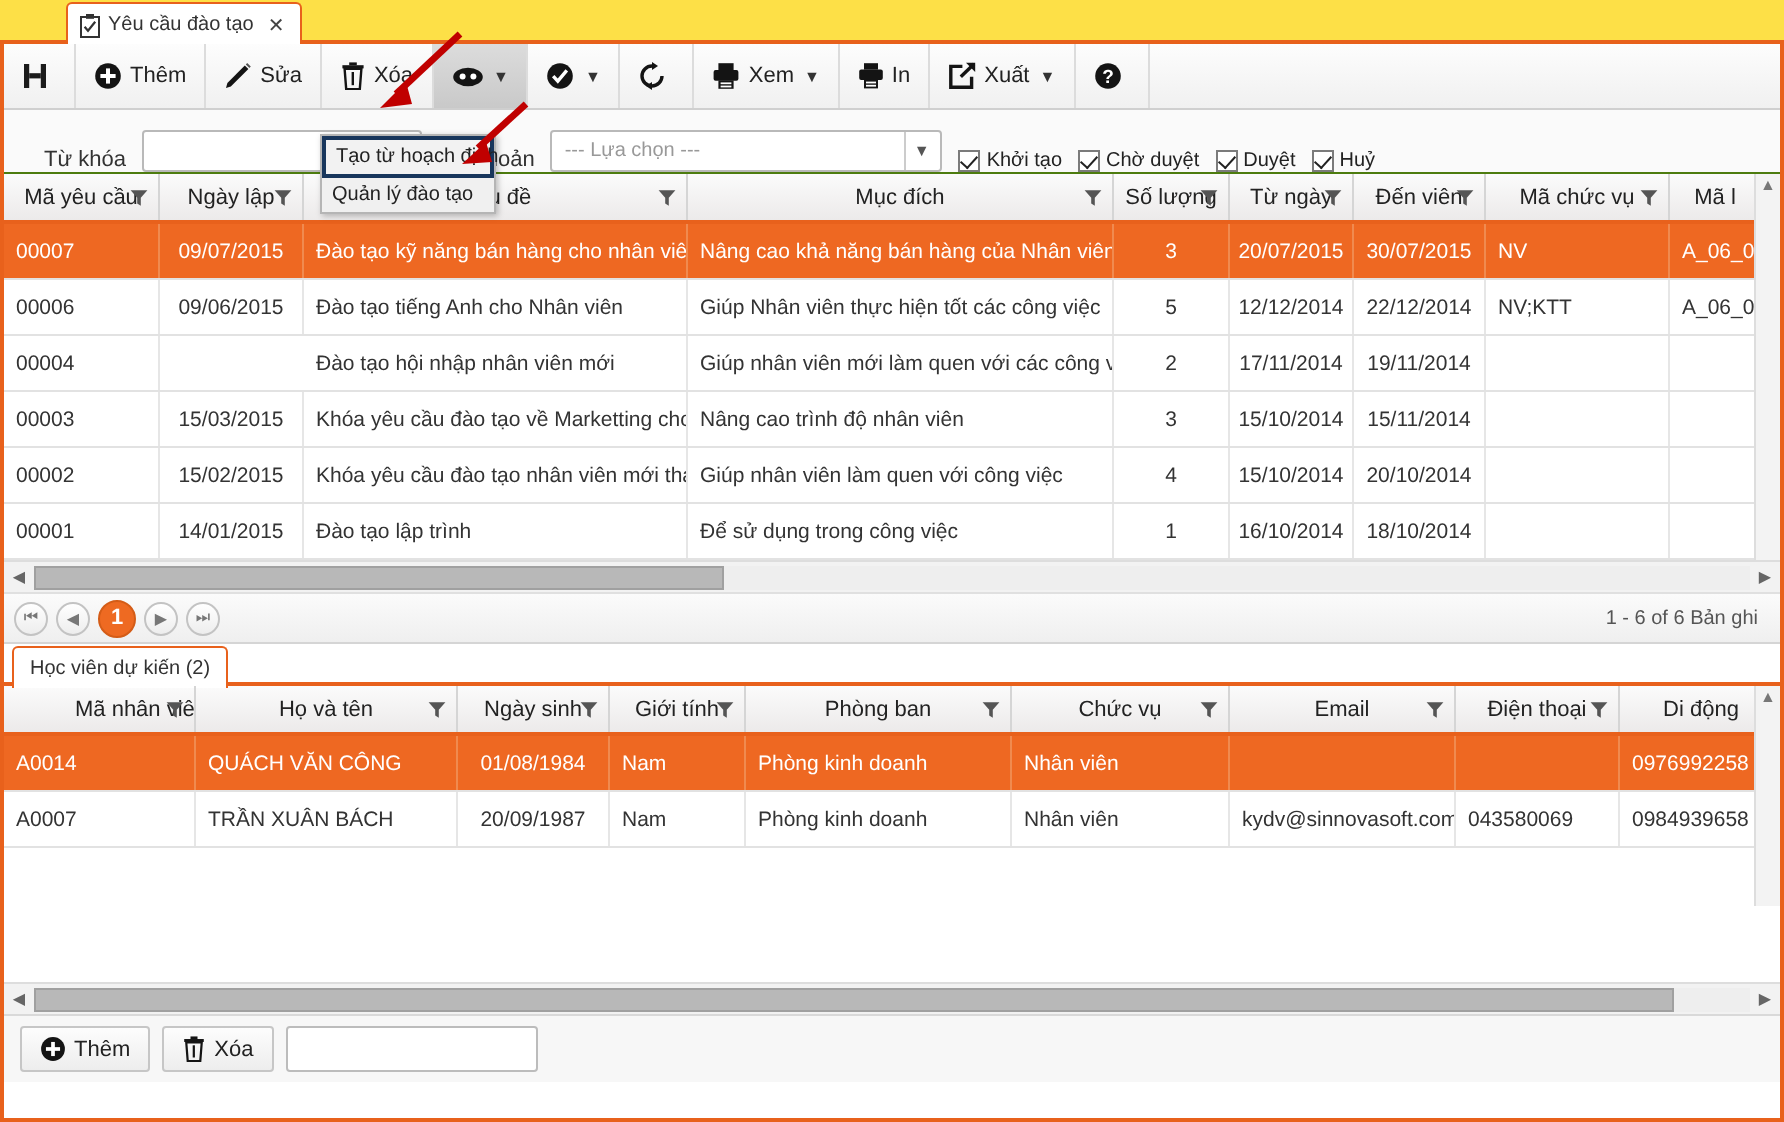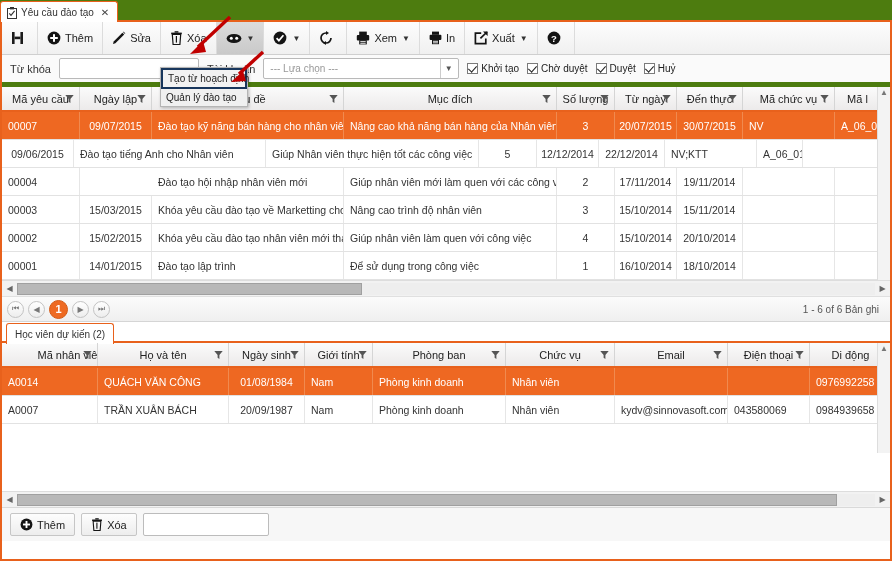--- a/index.html
+++ b/index.html
@@ -12,21 +12,22 @@
     color: #333;
     overflow: hidden;
   }
   .app { position: relative; width: 892px; height: 561px; }
 
   
   .tabstrip {
     height: 22px;
     border-bottom: 2px solid #e8611c;
     position: relative;
-    background: #4d7c0f;
+    background: #fde047;
+    padding-left: 33px;
   }
   .win-tab {
     display: inline-flex;
     align-items: center;
     gap: 4px;
     height: 22px;
     padding: 0 8px 0 6px;
     border: 1px solid #e8611c;
     border-bottom: none;
     border-top-left-radius: 3px;
@@ -71,25 +72,25 @@
   }
   .tb-btn.active { background: linear-gradient(#dcdcdc,#c9c9c9); }
   .tb-btn .caret { font-size: 8px; color:#333; margin-left:1px; }
   .tb-spacer { flex: 1; border-right: none; }
   svg { display:block; }
 
   
   .filterbar {
     height: 32px;
     display: flex;
-    align-items: center;
+    align-items: flex-end;
     gap: 8px;
-    padding: 0 8px;
+    padding: 0 20px;
     background: #fafafa;
-    border-bottom: 5px solid #4d7c0f;
+    border-bottom: 1px solid #4d7c0f;
     position: relative;
   }
   .flabel { font-size: 11px; color: #333; white-space: nowrap; }
   .ftext {
     height: 21px; width: 140px;
     border: 1px solid #b9b9b9;
     background: #fff;
     border-radius: 2px;
   }
   .fselect {
@@ -474,21 +475,21 @@
             </div>
             <div class="gh-cell" style="width: 62px; flex: 0 0 62px;">
               <span>Từ ngày</span>
               <span class="funnel">
                 <svg width="9" height="9" viewBox="0 0 9 9">
                   <path d="M0.3 0.6 H8.7 L5.4 4.4 V8.4 L3.6 7.2 V4.4 Z" fill="#555"></path>
                 </svg>
               </span>
             </div>
             <div class="gh-cell" style="width: 66px; flex: 0 0 66px;">
-              <span>Đến thực</span>
+              <span>Đến viên</span>
               <span class="funnel">
                 <svg width="9" height="9" viewBox="0 0 9 9">
                   <path d="M0.3 0.6 H8.7 L5.4 4.4 V8.4 L3.6 7.2 V4.4 Z" fill="#555"></path>
                 </svg>
               </span>
             </div>
             <div class="gh-cell" style="width: 92px; flex: 0 0 92px;">
               <span>Mã chức vụ</span>
               <span class="funnel">
                 <svg width="9" height="9" viewBox="0 0 9 9">
@@ -506,20 +507,21 @@
               <div class="gr-cell ta-c" style="width: 72px; flex: 0 0 72px;">09/07/2015</div>
               <div class="gr-cell" style="width: 192px; flex: 0 0 192px;">Đào tạo kỹ năng bán hàng cho nhân viên</div>
               <div class="gr-cell" style="width: 213px; flex: 0 0 213px;">Nâng cao khả năng bán hàng của Nhân viên</div>
               <div class="gr-cell ta-c" style="width: 58px; flex: 0 0 58px;">3</div>
               <div class="gr-cell ta-c" style="width: 62px; flex: 0 0 62px;">20/07/2015</div>
               <div class="gr-cell ta-c" style="width: 66px; flex: 0 0 66px;">30/07/2015</div>
               <div class="gr-cell" style="width: 92px; flex: 0 0 92px;">NV</div>
               <div class="gr-cell" style="width: 46px; flex: 0 0 46px;">A_06_02</div>
             </div>
             <div class="grid-row">
+              <div class="gr-cell" style="width: 78px; flex: 0 0 78px;">00006</div>
               <div class="gr-cell ta-c" style="width: 72px; flex: 0 0 72px;">09/06/2015</div>
               <div class="gr-cell" style="width: 192px; flex: 0 0 192px;">Đào tạo tiếng Anh cho Nhân viên</div>
               <div class="gr-cell" style="width: 213px; flex: 0 0 213px;">Giúp Nhân viên thực hiện tốt các công việc</div>
               <div class="gr-cell ta-c" style="width: 58px; flex: 0 0 58px;">5</div>
               <div class="gr-cell ta-c" style="width: 62px; flex: 0 0 62px;">12/12/2014</div>
               <div class="gr-cell ta-c" style="width: 66px; flex: 0 0 66px;">22/12/2014</div>
               <div class="gr-cell" style="width: 92px; flex: 0 0 92px;">NV;KTT</div>
               <div class="gr-cell" style="width: 46px; flex: 0 0 46px;">A_06_01;</div>
             </div>
             <div class="grid-row">

